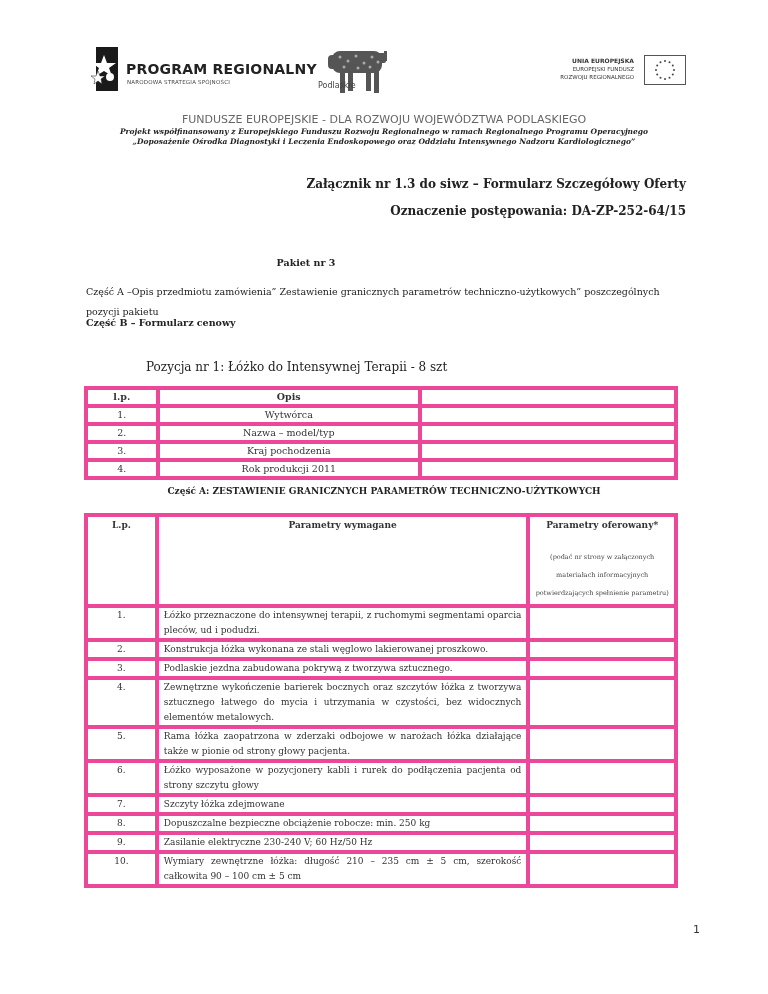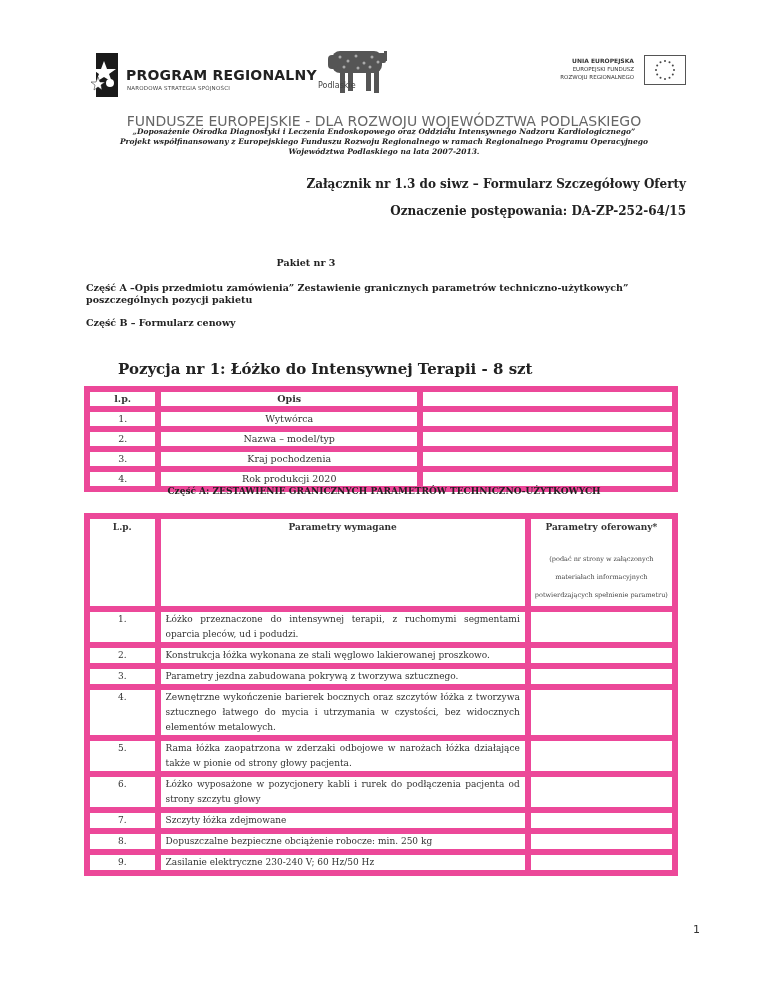--- a/index.html
+++ b/index.html
@@ -3,50 +3,50 @@
 <meta charset="utf-8">
 <style>
   html, body { margin: 0; padding: 0; background: #ffffff; }
   body {
     width: 768px; height: 994px; position: relative; overflow: hidden;
     font-family: "DejaVu Serif", serif; color: #222;
   }
   .abs { position: absolute; }
 
   
-  .logo-pr { left: 96px; top: 53px; width: 180px; height: 44px; }
+  .logo-pr { left: 96px; top: 47px; width: 180px; height: 44px; }
   .logo-pr .mark { position: absolute; left: 0; top: 0; width: 22px; height: 44px; background: #1a1a1a; }
   .logo-pr .mark svg { position:absolute; left:-6px; top:6px; }
   .logo-pr .t1 { position: absolute; left: 30px; top: 14px; font-family: "DejaVu Sans", sans-serif; font-weight: bold; font-size: 14px; letter-spacing: 0.2px; color: #222; white-space: nowrap; }
   .logo-pr .t2 { position: absolute; left: 31px; top: 32px; font-family: "DejaVu Sans", sans-serif; font-size: 5.5px; color: #444; white-space: nowrap; letter-spacing: 0.2px; }
 
   .logo-pd { left: 310px; top: 45px; width: 150px; height: 50px; }
   .logo-pd .label { position: absolute; left: 0; top: 36px; font-family: "DejaVu Sans", sans-serif; font-size: 8px; color: #444; padding-left: 8px; }
 
   .logo-eu { left: 536px; top: 55px; width: 160px; height: 32px; }
   .logo-eu .txt { position: absolute; right: 62px; top: 2px; text-align: right; font-family: "DejaVu Sans", sans-serif; color: #333; line-height: 8px; white-space: nowrap; }
   .logo-eu .txt .a { font-weight: bold; font-size: 6px; }
   .logo-eu .txt .b { font-size: 5.5px; }
   .logo-eu .flag { position: absolute; right: 10px; top: 0; width: 40px; height: 28px; border: 1px solid #555; }
 
-  .funds { left: 0; width: 768px; top: 113px; text-align: center; font-family: "DejaVu Sans", sans-serif; font-size: 14px; color: #666; }
+  .funds { left: 0; width: 768px; top: 113px; text-align: center; font-family: "DejaVu Sans", sans-serif; font-size: 11px; color: #666; }
   .project { left: 80px; width: 608px; top: 127px; text-align: center; font-family: "DejaVu Serif", serif; font-style: italic; font-weight: bold; font-size: 7.5px; line-height: 10px; color: #222; }
 
   .right-b { right: 82px; text-align: right; font-weight: bold; font-size: 12px; color: #222; white-space: nowrap; }
   .zal { top: 177px; }
   .ozn { top: 204px; }
 
   .pakiet { left: 0; width: 612px; top: 257px; text-align: center; font-weight: bold; font-size: 9.5px; }
-  .czesc-a { left: 86px; width: 600px; top: 282px; font-weight: bold; font-size: 9.5px; line-height: 12px; }
+  .czesc-a { left: 86px; width: 600px; top: 282px; font-weight: normal; font-size: 9.5px; line-height: 20px; }
   .czesc-b { left: 86px; top: 317px; font-weight: bold; font-size: 9.5px; }
 
-  .pozycja { left: 118px; top: 360px; font-weight: bold; font-size: 15px; }
+  .pozycja { left: 146px; top: 360px; font-weight: normal; font-size: 12px; }
 
   table { border-collapse: collapse; position: absolute; font-family: "DejaVu Serif", serif; color: #333; }
-  td, th { border: 6px solid #ec4899; padding: 0; }
+  td, th { border: 4px solid #ec4899; padding: 0; }
 
   .t1 { left: 84px; top: 386px; width: 594px; font-size: 9.5px; }
   .t1 td, .t1 th { height: 14px; line-height: 14px; text-align: center; font-weight: normal; }
   .t1 th { font-weight: bold; }
 
   .czesc-a2 { left: 0; width: 768px; top: 486px; text-align: center; font-weight: bold; font-size: 9px; }
 
   .t2 { left: 84px; top: 513px; width: 594px; font-size: 9px; }
   .t2 th { vertical-align: top; font-weight: bold; font-size: 9px; padding-top: 3px; }
   .t2 .hdr-note { font-weight: normal; font-size: 6.5px; line-height: 18px; color: #444; margin-top: 18px; padding-bottom: 2px; }
@@ -122,23 +122,22 @@
         <circle cx="11" cy="14" r="1"></circle>
           <circle cx="12.2" cy="9.5" r="1"></circle>
           <circle cx="15.5" cy="6.2" r="1"></circle>
       </g>
     </svg>
   </div>
 </div>
 
 <div class="abs funds">FUNDUSZE EUROPEJSKIE - DLA ROZWOJU WOJEWÓDZTWA PODLASKIEGO</div>
 <div class="abs project">
+  <div>Projekt współfinansowany z Europejskiego Funduszu Rozwoju Regionalnego w ramach Regionalnego Programu Operacyjnego</div>
   <div>„Doposażenie Ośrodka Diagnostyki i Leczenia Endoskopowego oraz Oddziału Intensywnego Nadzoru Kardiologicznego”</div>
-  <div>Projekt współfinansowany z Europejskiego Funduszu Rozwoju Regionalnego w ramach Regionalnego Programu Operacyjnego</div>
-  <div>Województwa Podlaskiego na lata 2007-2013.</div>
 </div>
 
 <div class="abs right-b zal">Załącznik nr 1.3 do siwz – Formularz Szczegółowy Oferty</div>
 <div class="abs right-b ozn">Oznaczenie postępowania: DA-ZP-252-64/15</div>
 
 <div class="abs pakiet">Pakiet nr 3</div>
 <div class="abs czesc-a">Część A –Opis przedmiotu zamówienia” Zestawienie granicznych parametrów techniczno-użytkowych” poszczególnych  pozycji pakietu</div>
 <div class="abs czesc-b">Część B – Formularz cenowy</div>
 
 <div class="abs pozycja">Pozycja nr 1: Łóżko do Intensywnej Terapii - 8 szt</div>
@@ -165,21 +164,21 @@
     <td>Nazwa – model/typ</td>
     <td></td>
   </tr>
   <tr>
     <td>3.</td>
     <td>Kraj pochodzenia</td>
     <td></td>
   </tr>
   <tr>
     <td>4.</td>
-    <td>Rok produkcji 2020</td>
+    <td>Rok produkcji 2011</td>
     <td></td>
   </tr>
 </tbody>
   </table>
 
 <div class="abs czesc-a2">Część A: ZESTAWIENIE GRANICZNYCH PARAMETRÓW TECHNICZNO-UŻYTKOWYCH</div>
 
 <table class="t2">
   <colgroup>
       <col class="c1">
@@ -200,21 +199,21 @@
     <td class="desc">Łóżko przeznaczone do intensywnej terapii, z ruchomymi segmentami oparcia pleców, ud i podudzi.</td>
     <td></td>
   </tr>
   <tr>
     <td class="num">2.</td>
     <td class="desc">Konstrukcja łóżka wykonana ze  stali węglowo lakierowanej proszkowo.</td>
     <td></td>
   </tr>
   <tr>
     <td class="num">3.</td>
-    <td class="desc">Parametry jezdna zabudowana pokrywą z tworzywa sztucznego.</td>
+    <td class="desc">Podlaskie jezdna zabudowana pokrywą z tworzywa sztucznego.</td>
     <td></td>
   </tr>
   <tr>
     <td class="num">4.</td>
     <td class="desc">Zewnętrzne wykończenie barierek bocznych oraz szczytów łóżka z tworzywa sztucznego łatwego do mycia i utrzymania w czystości, bez widocznych  elementów metalowych.</td>
     <td></td>
   </tr>
   <tr>
     <td class="num">5.</td>
     <td class="desc">Rama łóżka zaopatrzona w zderzaki odbojowe w narożach łóżka działające także w pionie od strony głowy pacjenta.</td>
@@ -233,16 +232,21 @@
   <tr>
     <td class="num">8.</td>
     <td class="desc">Dopuszczalne bezpieczne obciążenie robocze: min. 250 kg</td>
     <td></td>
   </tr>
   <tr>
     <td class="num">9.</td>
     <td class="desc">Zasilanie elektryczne 230-240 V; 60 Hz/50 Hz</td>
     <td></td>
   </tr>
+  <tr>
+    <td class="num">10.</td>
+    <td class="desc">Wymiary zewnętrzne łóżka: długość 210 – 235 cm ± 5 cm, szerokość całkowita 90 – 100 cm ± 5 cm</td>
+    <td></td>
+  </tr>
 </tbody>
   </table>
 
 <div class="abs page-num">1</div>
 
 </body></html>

